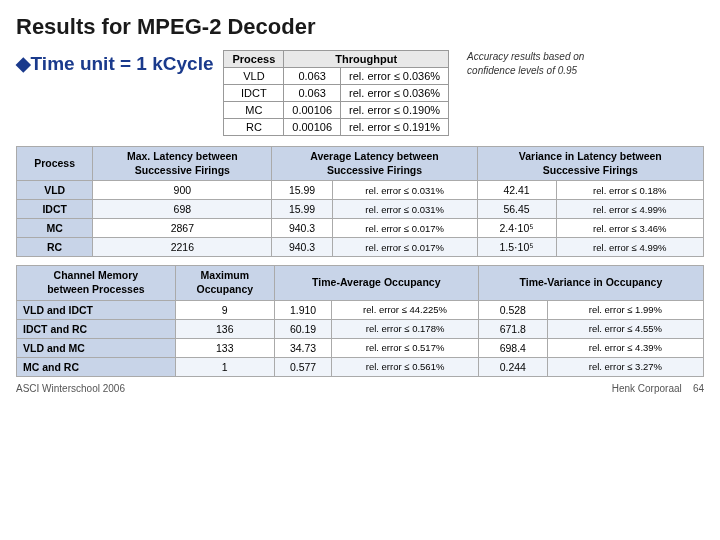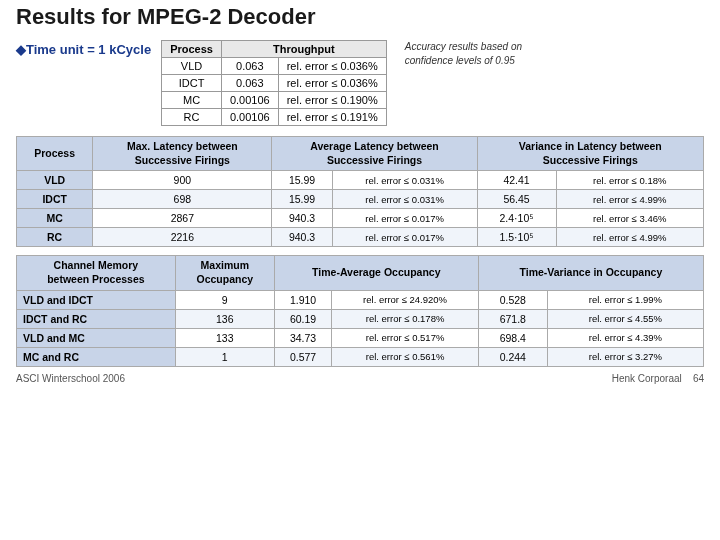--- a/index.html
+++ b/index.html
@@ -7,36 +7,36 @@
       font-family: Arial, sans-serif;
       background: #fff;
       width: 720px;
       height: 540px;
       overflow: hidden;
       font-size: 11px;
     }
     .page {
       width: 720px;
       height: 540px;
-      padding: 4px 16px 8px 16px;
+      padding: 14px 16px 8px 16px;
       position: relative;
     }
     h1 {
       font-size: 22px;
       font-weight: bold;
       margin-bottom: 10px;
       color: #1a1a1a;
     }
     .top-section {
       display: flex;
       align-items: flex-start;
       margin-bottom: 10px;
     }
     .bullet-label {
-      font-size: 13px;
+      font-size: 19px;
       font-weight: bold;
       color: #1a3a8c;
       margin-right: 10px;
       white-space: nowrap;
       margin-top: 2px;
     }
     .throughput-table {
       border-collapse: collapse;
       font-size: 11px;
       flex-shrink: 0;
@@ -230,21 +230,21 @@
         <th>Maximum<br>Occupancy</th>
         <th colspan="2">Time-Average Occupancy</th>
         <th colspan="2">Time-Variance in Occupancy</th>
       </tr>
     </thead>
     <tbody id="channel-table-body">
         <tr>
     <td class="process-col">VLD and IDCT</td>
     <td>9</td>
     <td>1.910</td>
-    <td class="sub-cell">rel. error ≤ 24.920%</td>
+    <td class="sub-cell">rel. error ≤ 44.225%</td>
     <td>0.528</td>
     <td class="sub-cell">rel. error ≤ 1.99%</td>
   </tr>
         <tr>
     <td class="process-col">IDCT and RC</td>
     <td>136</td>
     <td>60.19</td>
     <td class="sub-cell">rel. error ≤ 0.178%</td>
     <td>671.8</td>
     <td class="sub-cell">rel. error ≤ 4.55%</td>

